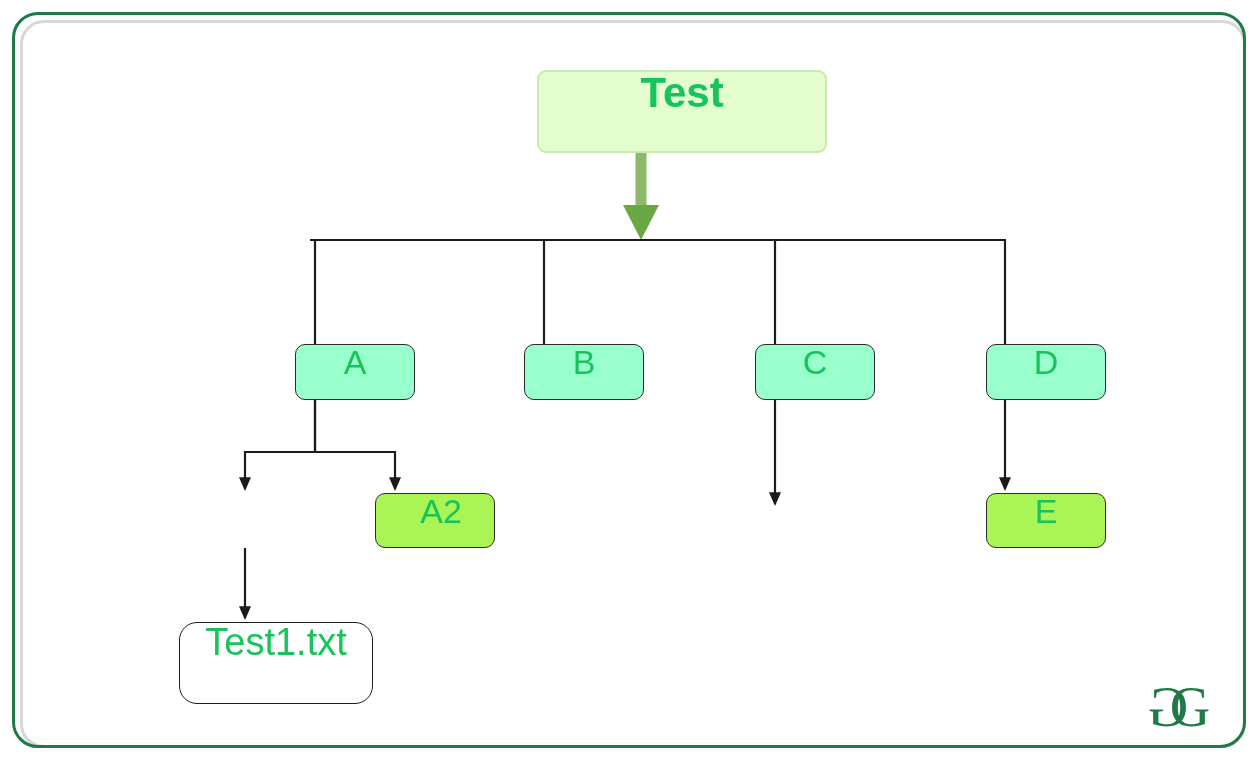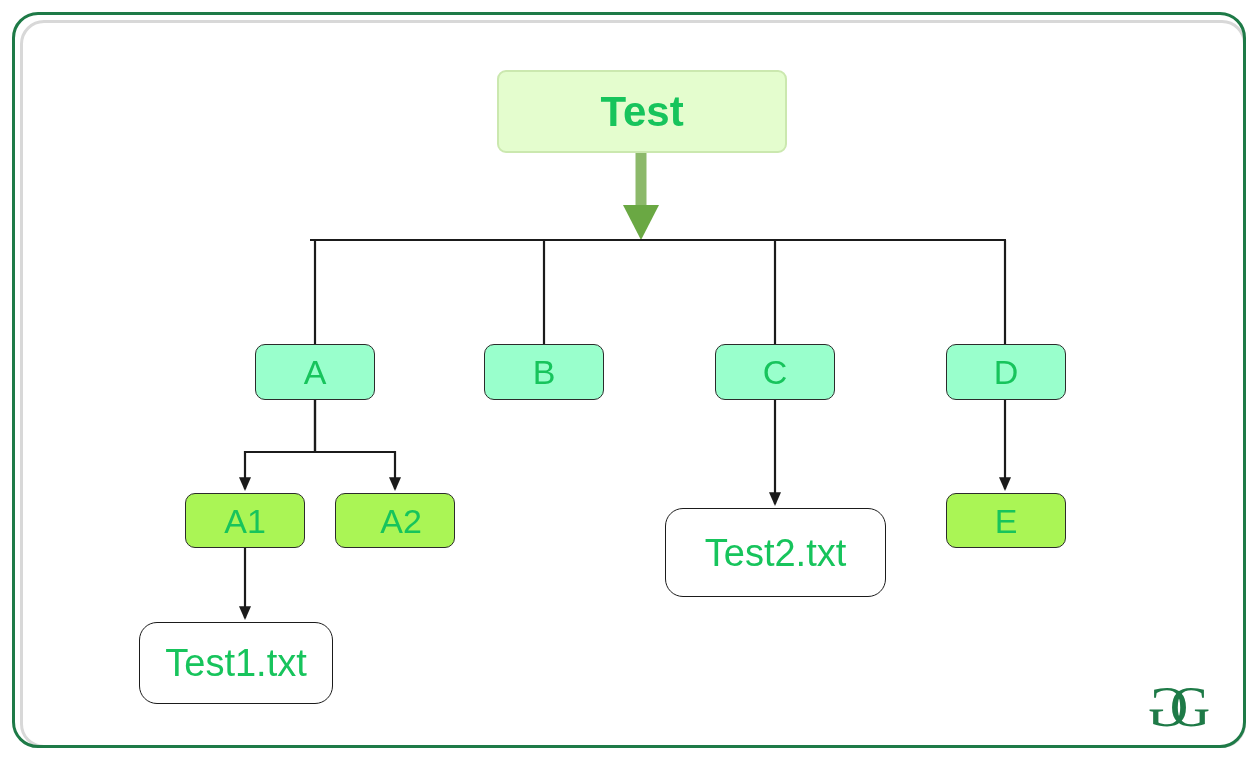--- a/index.html
+++ b/index.html
@@ -50,25 +50,25 @@
     left: 0;
     top: 0;
     width: 1258px;
     height: 774px;
     z-index: 1;
   }
   .node {
     position: absolute;
     box-sizing: border-box;
     display: flex;
-    align-items: center;
     justify-content: center;
     z-index: 3;
     text-align: center;
     line-height: 1;
+    margin-left: 40px;
   }
   .node-root {
     background: #e4fdce;
     border: 2px solid #cbe8af;
     border-radius: 9px;
     color: #17c45c;
     font-size: 42px;
     font-weight: bold;
   }
   .node-dir {
@@ -154,39 +154,33 @@
   </div>
 
   <div class="node node-dir" style="left:715px; top:344px; width:120px; height:56px;">
     <span>C</span>
   </div>
 
   <div class="node node-dir" style="left:946px; top:344px; width:120px; height:56px;">
     <span>D</span>
   </div>
 
-  <div class="node node-sub" style="left:185px; top:493px; width:120px; height:55px;">
-    <span>A1</span>
-  </div>
 
   <div class="node node-sub" style="left:335px; top:493px; width:120px; height:55px;padding-left:12px;">
     <span>A2</span>
   </div>
 
   <div class="node node-sub" style="left:946px; top:493px; width:120px; height:55px;">
     <span>E</span>
   </div>
 
   <div class="node node-file" style="left:139px; top:622px; width:194px; height:82px;">
     <span>Test1.txt</span>
   </div>
 
-  <div class="node node-file" style="left:665px; top:508px; width:221px; height:89px;">
-    <span>Test2.txt</span>
-  </div>
 
   <div id="logo">
     <svg width="92" height="54" viewBox="0 0 92 54" xmlns="http://www.w3.org/2000/svg">
       <g transform="translate(46,27) scale(-1,1) translate(-24,-27)">
         <text x="24" y="45" text-anchor="middle" font-family="'Liberation Serif', serif" font-size="56" fill="#1e7a47">G</text>
       </g>
       <text x="68" y="45" text-anchor="middle" font-family="'Liberation Serif', serif" font-size="56" fill="#1e7a47">G</text>
     </svg>
   </div>
 

